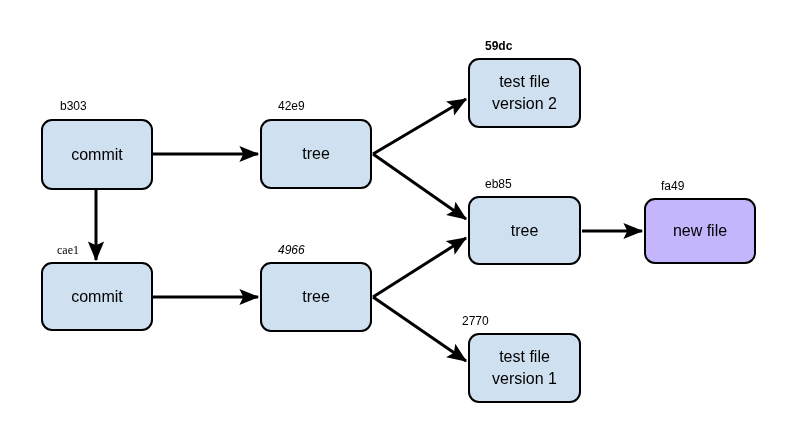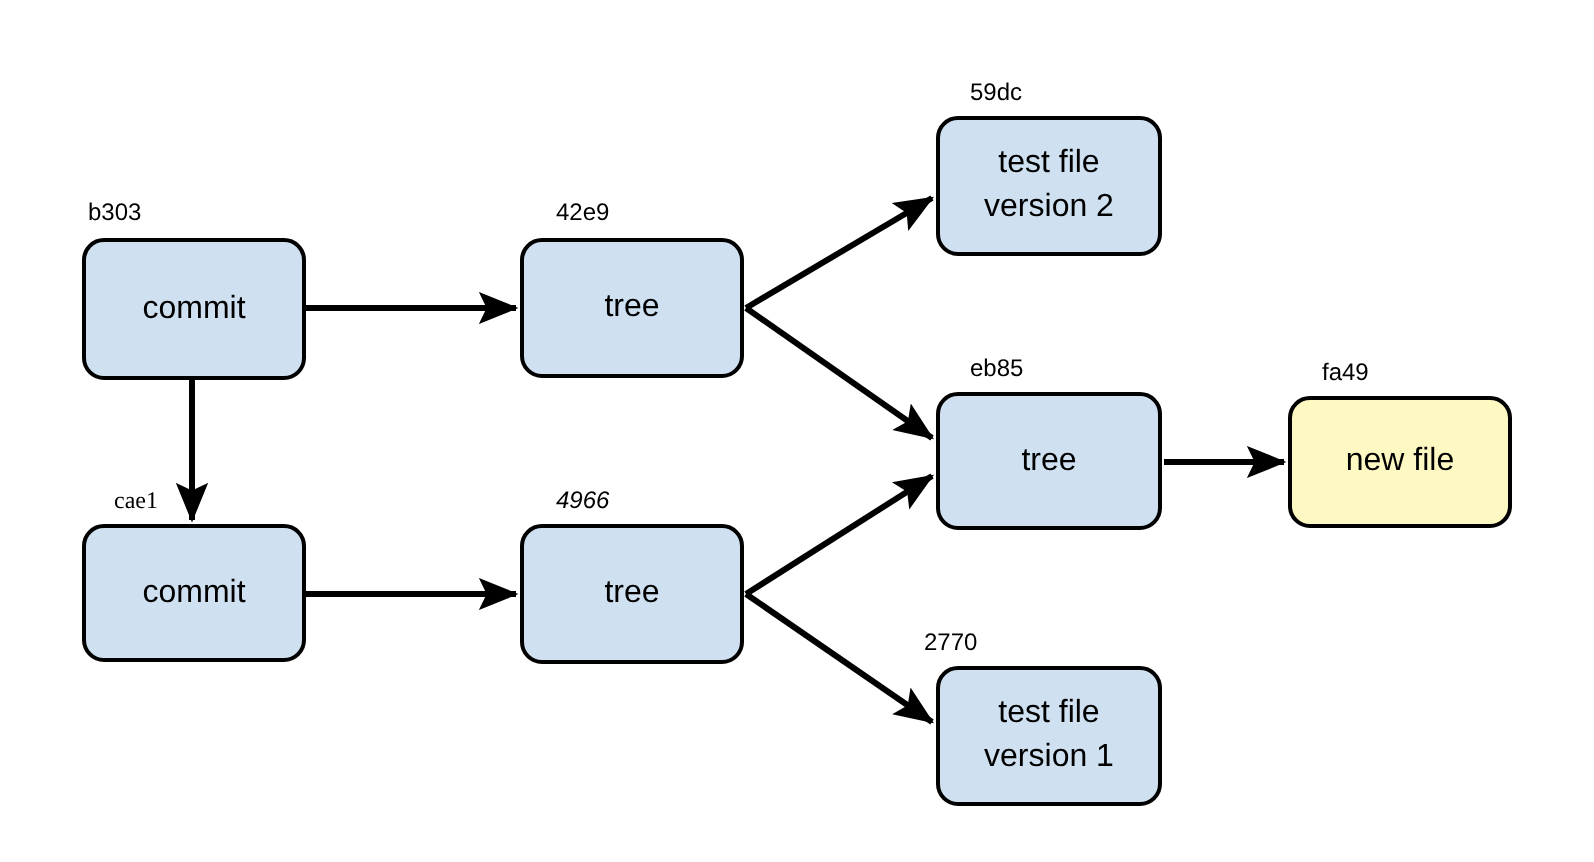--- a/index.html
+++ b/index.html
@@ -67,47 +67,47 @@
         <line x1="153" y1="297" x2="258" y2="297" stroke="#000000" stroke-width="3" marker-end="url(#arrowhead)"></line>
         <line x1="373" y1="154" x2="466" y2="99" stroke="#000000" stroke-width="3" marker-end="url(#arrowhead)"></line>
         <line x1="373" y1="154" x2="466" y2="219" stroke="#000000" stroke-width="3" marker-end="url(#arrowhead)"></line>
         <line x1="373" y1="297" x2="466" y2="238" stroke="#000000" stroke-width="3" marker-end="url(#arrowhead)"></line>
         <line x1="373" y1="297" x2="466" y2="361" stroke="#000000" stroke-width="3" marker-end="url(#arrowhead)"></line>
         <line x1="582" y1="231" x2="642" y2="231" stroke="#000000" stroke-width="3" marker-end="url(#arrowhead)"></line>
       </g>
   </svg>
 
   <div id="node-layer">
-      <div class="node-label" style="left: 44px; top: 99px;">b303</div>
+      <div class="node-label" style="left: 60px; top: 99px;">b303</div>
       <div class="node" style="left: 41px; top: 119px; width: 112px; height: 71px; background: rgb(207, 224, 240); border-color: rgb(0, 0, 0);">
         <span class="node-text">commit</span>
       </div>
       <div class="node-label" style="left: 57px; top: 243px; font-family: Liberation Serif, serif;">cae1</div>
       <div class="node" style="left: 41px; top: 262px; width: 112px; height: 69px; background: rgb(207, 224, 240); border-color: rgb(0, 0, 0);">
         <span class="node-text">commit</span>
       </div>
       <div class="node-label" style="left: 278px; top: 99px;">42e9</div>
       <div class="node" style="left: 260px; top: 119px; width: 112px; height: 70px; background: rgb(207, 224, 240); border-color: rgb(0, 0, 0);">
         <span class="node-text">tree</span>
       </div>
       <div class="node-label" style="left: 278px; top: 243px; font-style: italic;">4966</div>
       <div class="node" style="left: 260px; top: 262px; width: 112px; height: 70px; background: rgb(207, 224, 240); border-color: rgb(0, 0, 0);">
         <span class="node-text">tree</span>
       </div>
-      <div class="node-label" style="left: 485px; top: 39px;">59dc</div>
+      <div class="node-label" style="left: 485px; top: 39px; font-weight: bold;">59dc</div>
       <div class="node" style="left: 468px; top: 58px; width: 113px; height: 70px; background: rgb(207, 224, 240); border-color: rgb(0, 0, 0);">
         <span class="node-text">test file<br>version 2</span>
       </div>
       <div class="node-label" style="left: 485px; top: 177px;">eb85</div>
       <div class="node" style="left: 468px; top: 196px; width: 113px; height: 69px; background: rgb(207, 224, 240); border-color: rgb(0, 0, 0);">
         <span class="node-text">tree</span>
       </div>
       <div class="node-label" style="left: 462px; top: 314px;">2770</div>
       <div class="node" style="left: 468px; top: 333px; width: 113px; height: 70px; background: rgb(207, 224, 240); border-color: rgb(0, 0, 0);">
         <span class="node-text">test file<br>version 1</span>
       </div>
       <div class="node-label" style="left: 661px; top: 179px;">fa49</div>
-      <div class="node" style="left: 644px; top: 198px; width: 112px; height: 66px; background: #fef9c3; border-color: rgb(0, 0, 0);">
+      <div class="node" style="left: 644px; top: 198px; width: 112px; height: 66px; background: #c4b5fd; border-color: rgb(0, 0, 0);">
         <span class="node-text">new file</span>
       </div>
     </div>
 
 </div>
 
 </body></html>

